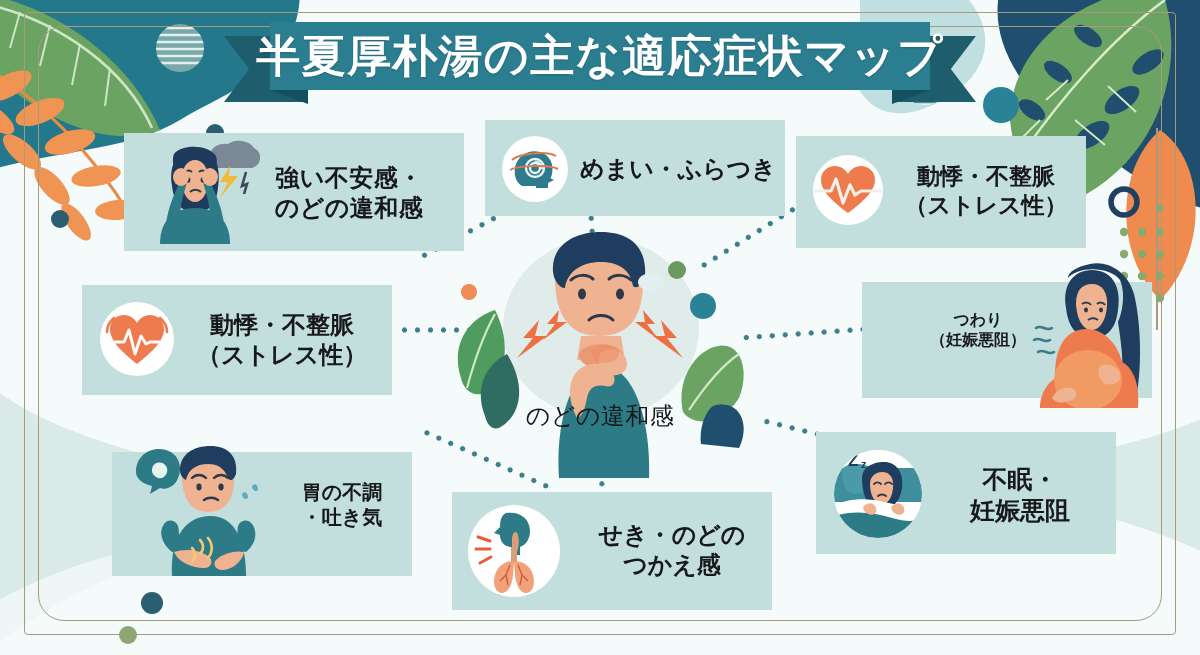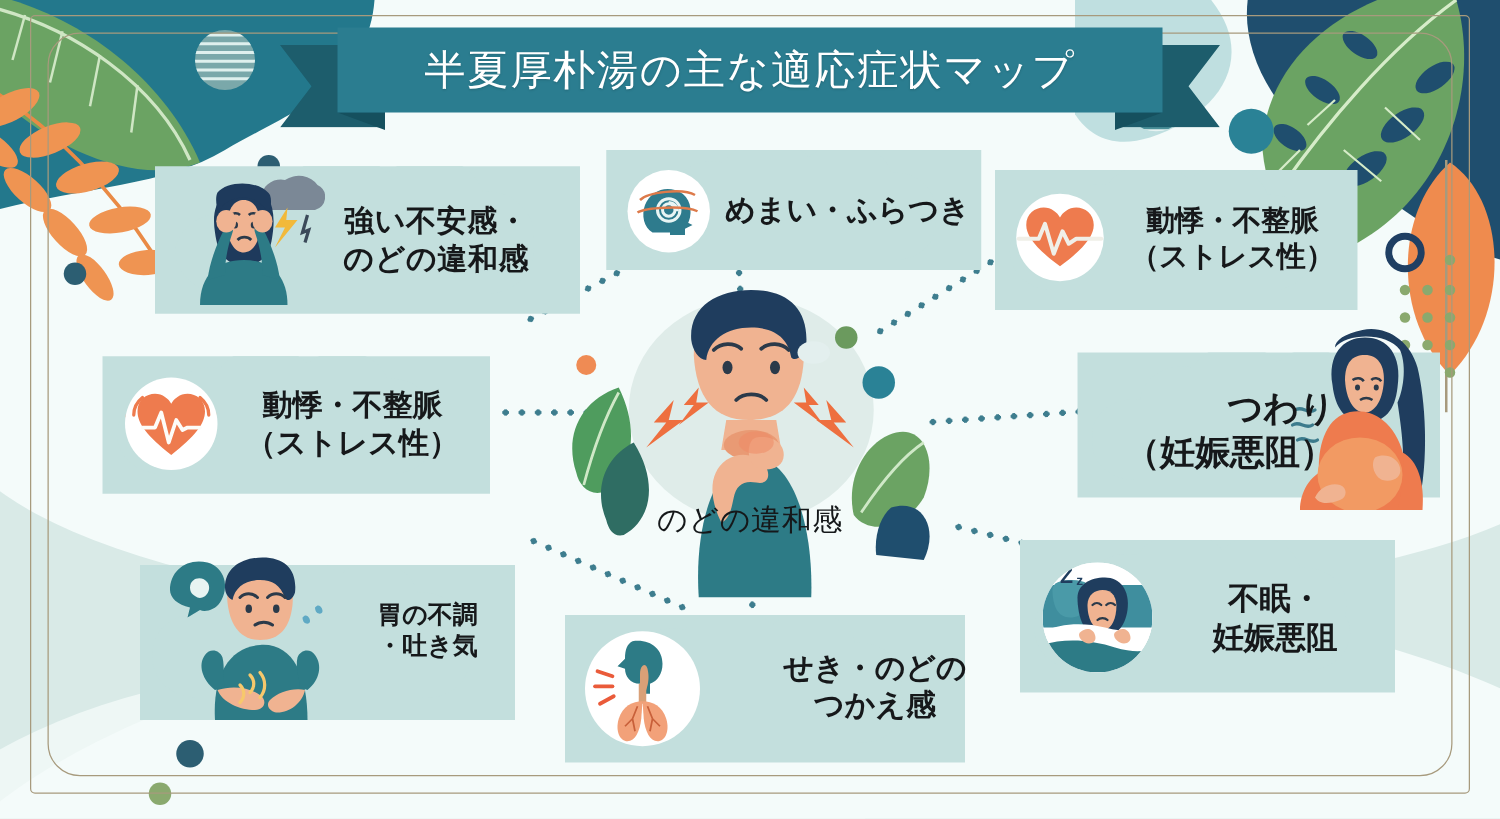--- a/index.html
+++ b/index.html
@@ -35,21 +35,21 @@
 
   
   .banner{position:absolute;left:50%;top:22px;transform:translateX(-50%);width:660px;height:68px;z-index:30;}
   .banner-tail{position:absolute;top:14px;width:84px;height:66px;background:#1d5d6c;}
   .banner-tail.left{left:-46px;clip-path:polygon(0 0,100% 0,100% 100%,0 100%,30% 50%);}
   .banner-tail.right{right:-46px;clip-path:polygon(0 0,100% 0,70% 50%,100% 100%,0 100%);}
   .banner-fold-l{position:absolute;left:0;bottom:-14px;width:38px;height:14px;background:#15505e;clip-path:polygon(0 0,100% 0,100% 100%);}
   .banner-fold-r{position:absolute;right:0;bottom:-14px;width:38px;height:14px;background:#15505e;clip-path:polygon(0 0,100% 0,0 100%);}
   .banner-main{position:absolute;left:0;top:0;width:660px;height:68px;background:#2b7d90;display:flex;align-items:center;justify-content:center;}
   .banner-title{
-    color:#ffffff;font-size:33px;font-weight:normal;letter-spacing:1.5px;
+    color:#ffffff;font-size:44px;font-weight:bold;letter-spacing:1.5px;
     text-shadow:0 1px 2px rgba(0,0,0,.18);white-space:nowrap;
   }
 
   
   .cloud{position:absolute;background:#c3dfdd;z-index:10;}
   .cl-label{
     position:absolute;z-index:14;color:#16181a;font-weight:bold;line-height:1.24;
     text-align:center;white-space:pre-line;
   }
 
@@ -330,21 +330,21 @@
       <ellipse cx="58" cy="122" rx="34" ry="30" fill="#f29a63"></ellipse>
       <path d="M30,126 C34,136 44,142 56,142" stroke="#e07f48" stroke-width="0" fill="none"></path>
       <path d="M22,140 C26,132 34,128 42,130 C48,132 48,140 42,142 C34,145 26,146 22,140 Z" fill="#f0b391"></path>
       <path d="M70,108 C78,104 88,108 90,116 C92,124 84,128 76,126 C70,124 66,114 70,108 Z" fill="#f0b391"></path>
       <g fill="none" stroke="#3c7b8c" stroke-width="2.6" stroke-linecap="round">
         <path d="M6,70 C12,66 16,74 22,70"></path>
         <path d="M4,82 C10,78 14,86 20,82"></path>
         <path d="M8,94 C14,90 18,98 24,94"></path>
       </g>
     </svg>
-    <div class="cl-label" style="left:888px;top:310px;width:180px;font-size:28px;text-align:right;">つわり
+    <div class="cl-label" style="left:888px;top:310px;width:180px;font-size:16px;">つわり
 （妊娠悪阻）</div>
   </div>
 
   <div class="center-wrap">
     <div class="center-ellipse"></div>
     <svg style="position:absolute;left:0;top:0;width:290px;height:250px;" viewBox="0 0 290 250">
       <g>
         <path d="M6,150 C-4,120 10,92 40,82 C58,118 50,152 26,166 C16,168 8,160 6,150 Z" fill="#4f9c5e"></path>
         <path d="M12,160 C20,130 30,104 40,86" stroke="#cfe8c7" stroke-width="2.2" fill="none"></path>
         <path d="M30,188 C20,164 28,138 52,126 C72,158 66,188 44,200 C36,202 32,196 30,188 Z" fill="#2f6d63"></path>
@@ -447,21 +447,21 @@
           <path d="M42,60 L38,70 M38,70 L32,76 M38,70 L40,80"></path>
           <path d="M50,60 L54,70 M54,70 L60,76 M54,70 L52,80"></path>
         </g>
         <g stroke="#ea5b3a" stroke-width="3" stroke-linecap="round">
           <path d="M22,36 L10,32"></path>
             <path d="M22,44 L8,44"></path>
             <path d="M23,52 L12,58"></path>
         </g>
       </svg>
     </div>
-    <div class="cl-label" style="left:604px;top:520px;width:192px;font-size:24px;">せき・のどの
+    <div class="cl-label" style="left:576px;top:520px;width:192px;font-size:24px;">せき・のどの
 つかえ感</div>
   </div>
 
   <div>
     <svg class="cloud" style="left:816px;top:432px;width:300px;height:122px;" viewBox="0 0 300 122">
       <path d="M52,38 a34,30 0 0 1 42,-26 a40,34 0 0 1 68,-4 a36,32 0 0 1 62,14 a34,30 0 0 1 36,38 a34,30 0 0 1 -34,44 H48 a36,32 0 0 1 -36,-36 a34,30 0 0 1 40,-30 Z" fill="#c3dfdd"></path>
     </svg>
     <div class="icon-circ" style="left:834px;top:450px;width:88px;height:88px;">
       <svg viewBox="0 0 88 88" style="width:88px;height:88px;">
         <rect x="0" y="0" width="88" height="88" fill="#ffffff"></rect>

